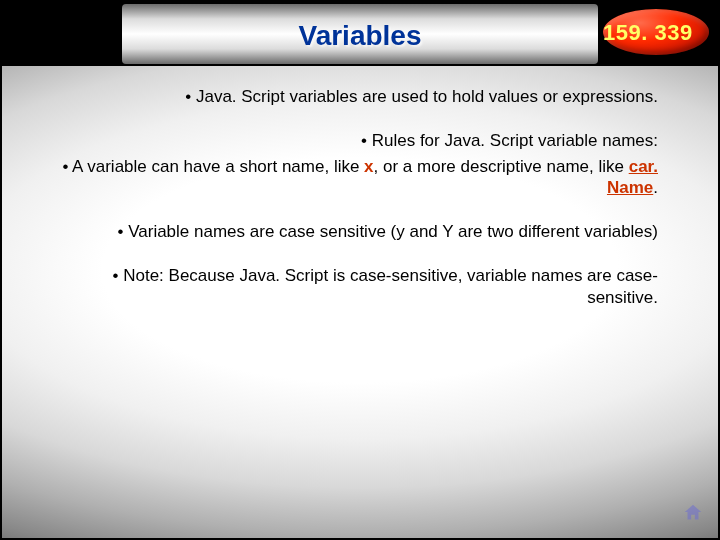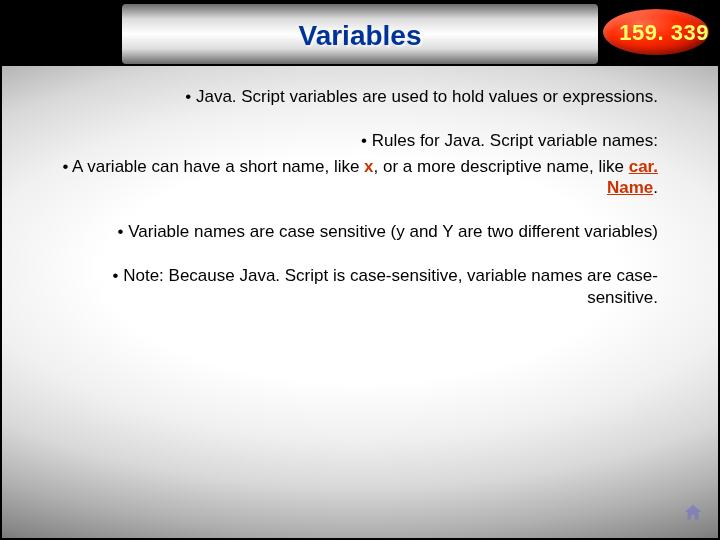--- a/index.html
+++ b/index.html
@@ -51,21 +51,21 @@
     top: 4px;
     right: 6px;
     width: 112px;
     height: 52px;
     background: radial-gradient(ellipse at 35% 30%, #ff6a4a 0%, #ff2a00 40%, #cc1500 75%, #8a0e00 100%);
     border: 3px solid #000;
     border-radius: 50%;
     color: #ffff66;
     font-weight: bold;
     font-size: 22px;
-    text-align: right;
+    text-align: left;
     line-height: 48px;
     letter-spacing: 0.5px;
     box-shadow: inset -3px -3px 6px rgba(0,0,0,0.35), inset 3px 3px 6px rgba(255,255,255,0.25);
   }
   .content {
     position: absolute;
     top: 84px;
     left: 42px;
     right: 60px;
     color: #000;

